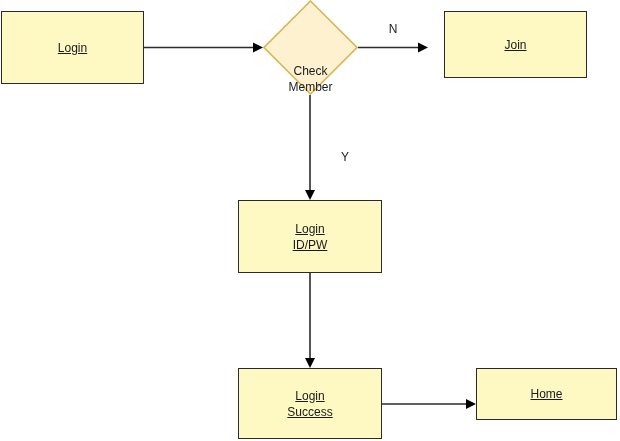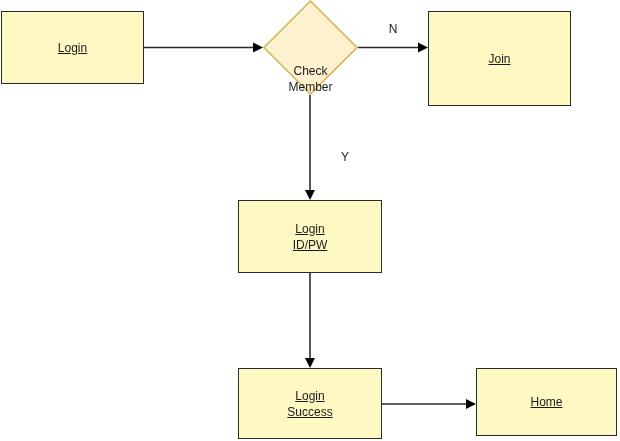--- a/index.html
+++ b/index.html
@@ -109,35 +109,35 @@
   </div>
 
   <div class="decision-wrap" style="left:263px; top:0px; width:95px; height:95px;">
     <svg width="95" height="95" viewBox="0 0 95 95" xmlns="http://www.w3.org/2000/svg">
       <polygon points="47.5,1 94,47.5 47.5,94 1,47.5" fill="#fdf1cf" stroke="#d6b656" stroke-width="1.6"></polygon>
     </svg>
     <span class="decision-label">Check
 Member</span>
   </div>
 
-  <div class="node process" style="left:428px; top:11px; width:143px; height:95px;text-align:right;">
+  <div class="node process" style="left:444px; top:11px; width:143px; height:67px;text-align:right;">
     <span>Join</span>
   </div>
 
   <div class="node process" style="left:238px; top:200px; width:144px; height:73px;">
     <span>Login
 ID/PW</span>
   </div>
 
   <div class="node process" style="left:238px; top:368px; width:144px; height:71px;">
     <span>Login
 Success</span>
   </div>
 
-  <div class="node process" style="left:476px; top:368px; width:141px; height:68px;">
+  <div class="node process" style="left:476px; top:368px; width:141px; height:52px;">
     <span>Home</span>
   </div>
 
   <div class="edge-label" style="left:386px; top:22px; width:14px;">N</div>
 
   <div class="edge-label" style="left:338px; top:150px; width:14px;">Y</div>
 
 </div>
 
 </body></html>

